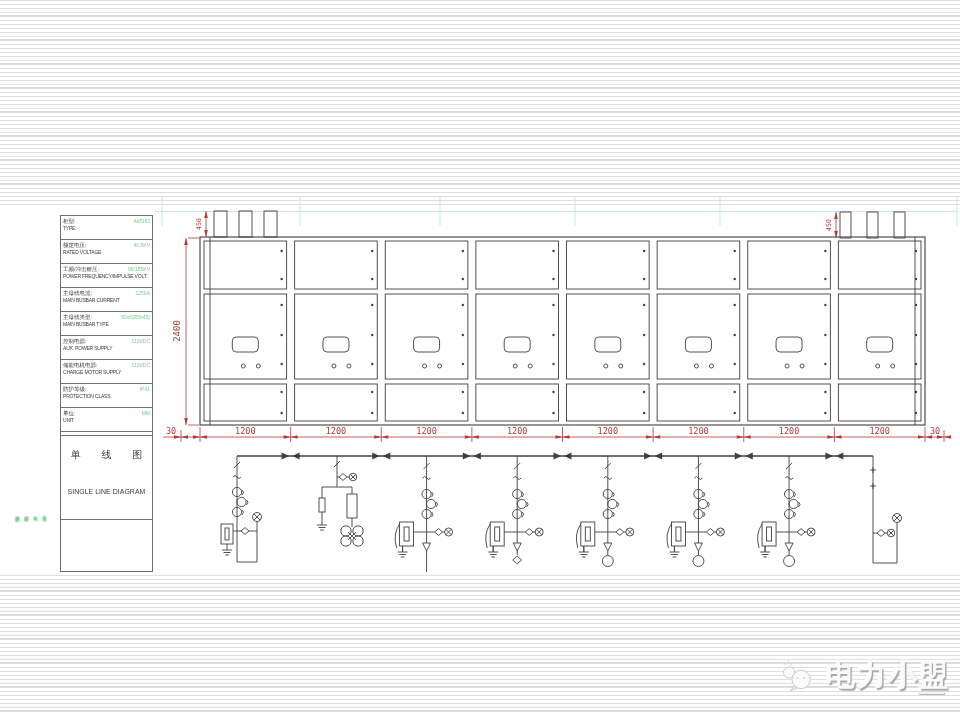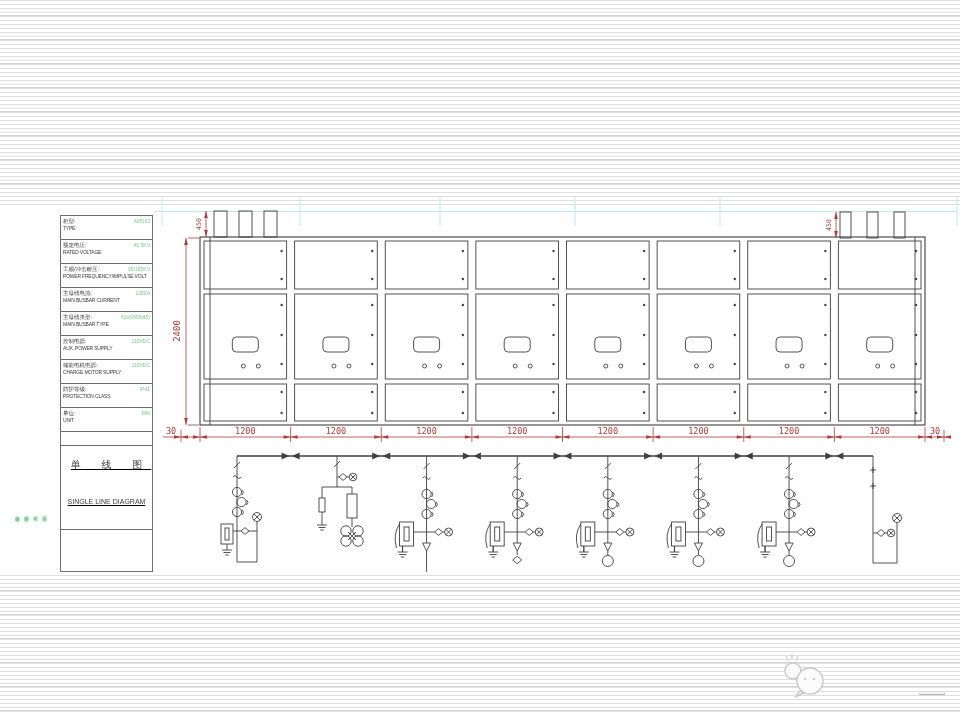--- a/index.html
+++ b/index.html
@@ -25,23 +25,23 @@
   .spec-row{
     height:24px;box-sizing:border-box;border-bottom:1px solid #6e6e6e;
     padding:2px 2px 0 2px;overflow:hidden;
   }
   .spec-line1{display:flex;justify-content:space-between;align-items:flex-start;}
   .spec-zh{font-size:5.5px;line-height:7px;color:#3a3a3a;white-space:nowrap;}
   .spec-val{font-size:5px;line-height:7px;color:#7ac98f;white-space:nowrap;}
   .spec-en{font-size:5px;line-height:7px;color:#3a3a3a;white-space:nowrap;letter-spacing:-0.2px;}
 
   #title-block{
-    position:absolute;left:60px;top:445px;width:93px;height:85px;
+    position:absolute;left:60px;top:435px;width:93px;height:85px;
     border-top:1px solid #6e6e6e;border-bottom:1px solid #6e6e6e;
-    box-sizing:border-box;text-align:center;text-decoration:underline;
+    box-sizing:border-box;text-align:center;
   }
   #title-zh{margin-top:12px;font-size:10px;letter-spacing:9px;padding-left:9px;color:#3a3a3a;}
   #title-en{margin-top:26px;font-size:7px;color:#3a3a3a;letter-spacing:0px;white-space:nowrap;}
 
   #side-note{
     position:absolute;left:15px;top:512px;height:58px;display:flex;gap:4px;
     color:#7ac98f;
   }
   #side-note span{
     writing-mode:vertical-lr;font-size:4.5px;line-height:5px;letter-spacing:0.5px;
@@ -561,14 +561,15 @@
   <svg width="54" height="46" viewBox="0 0 54 46">
     <g stroke="#c9c9c9" stroke-width="1.4" fill="#fbfbfb">
       <path d="M6 3 L8 8 M12 1 L12 6 M18 3 L16 8" fill="none" stroke="#d4d4d4"></path>
       <circle cx="13" cy="18" r="8"></circle>
       <circle cx="30" cy="28" r="13"></circle>
       <path d="M20 38 L15 44 L24 40 Z"></path>
       <circle cx="25" cy="26" r="1.3" fill="#cccccc" stroke="none"></circle>
       <circle cx="34" cy="26" r="1.3" fill="#cccccc" stroke="none"></circle>
     </g>
   </svg>
+  <div id="wm-text">电力小盟</div>
   <div id="wm-underline"></div>
 </div>
 
 </body></html>

